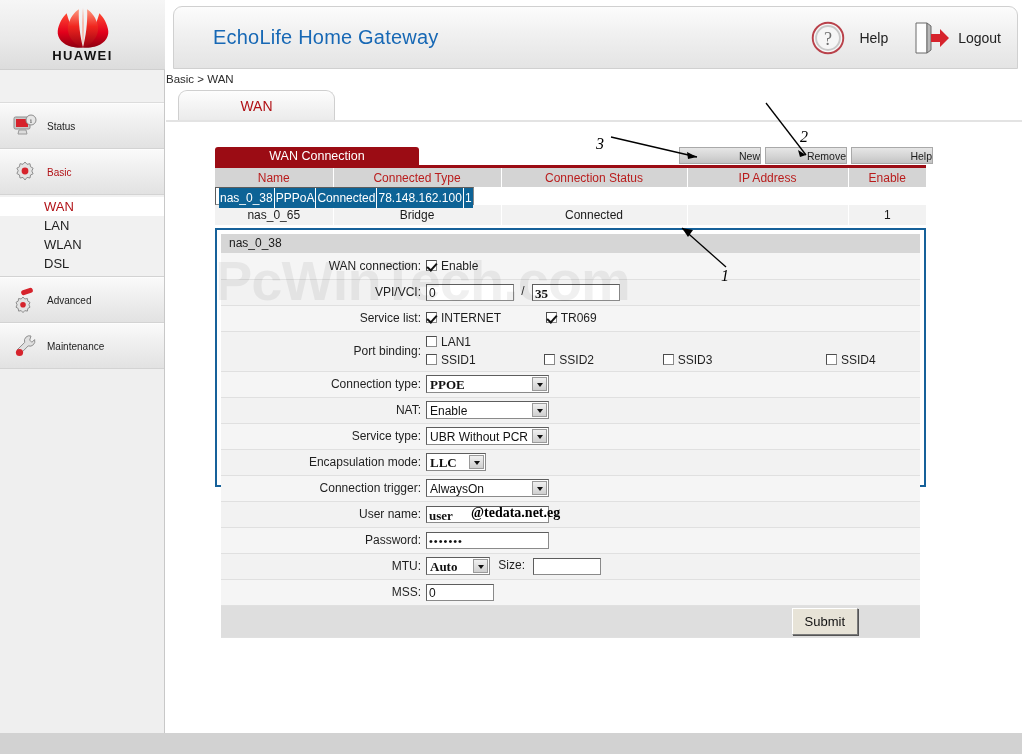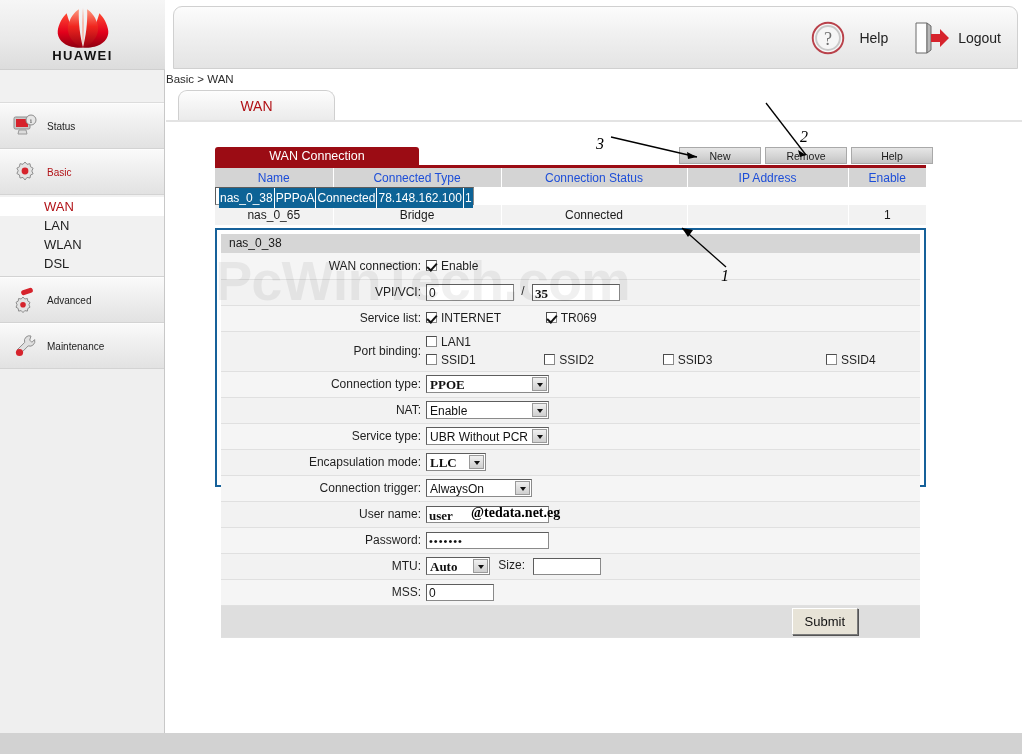--- a/index.html
+++ b/index.html
@@ -89,30 +89,30 @@
   .panel { position:absolute; left:49px; top:147px; width:711px; }
   .wct-head { position:relative; height:18px; width:711px; }
   .wct-title {
     position:absolute; left:0; top:0; width:204px; height:18px;
     background:#9b0c14; color:#ffffff; font-size:12.5px;
     line-height:18px; text-align:center;
     border-radius:3px 3px 0 0;
   }
   .wct-btnbar { position:absolute; left:464px; top:0; display:flex; gap:4px; }
   .gbtn {
-    width:82px; height:17px; line-height:16px; text-align:center;
+    width:82px; height:17px; line-height:16px; text-align:right;
     font-size:10.5px; color:#1c1c1c;
     background:linear-gradient(180deg,#e6e6e6 0%,#d5d5d5 52%,#c3c3c3 100%);
     border:1px solid #a9a9a9; cursor:pointer;
   }
   .redline { width:711px; height:3px; background:#9b0c14; }
 
   table.wct { width:711px; border-collapse:collapse; table-layout:fixed; }
   table.wct th {
-    background:#d4d4d4; font-weight:normal; font-size:12px; color:#1d4ed8;
+    background:#d4d4d4; font-weight:normal; font-size:12px; color:#b91c1c;
     height:19px; border-right:1px solid #ffffff; text-align:center;
   }
   table.wct td {
     height:20px; font-size:12px; text-align:center; color:#1a1a1a;
     border-right:1px solid #ffffff;
   }
   table.wct tr.sel td { background:#0d6396; color:#ffffff; }
   table.wct tr.alt td { background:#f2f2f2; }
   table.wct th:last-child, table.wct td:last-child { border-right:none; }
 
@@ -261,20 +261,21 @@
         <path d="M19 3a5 5 0 0 0-6.3 6.4L5 17l3.6 3.6 7.6-7.7A5 5 0 0 0 22.6 6.6l-2.7 2.7-2.2-2.2z" fill="#e0e0e0" stroke="#8e8e8e"></path>
         <circle cx="7.5" cy="19.5" r="3.6" fill="#d6232c"></circle>
       </svg>
       <span class="txt">Maintenance</span>
     </div>
   </div>
 
   <div id="main">
 
     <div class="topbar">
+      <div class="app-title">EchoLife Home Gateway</div>
       <div class="topbar-right">
         <svg class="help-ico" viewBox="0 0 44 44">
           <circle cx="22" cy="22" r="16" fill="#f6f6f6" stroke="#b9414a" stroke-width="2"></circle>
           <circle cx="22" cy="22" r="12.5" fill="none" stroke="#c9c9c9" stroke-width="2"></circle>
           <text x="22" y="29" font-size="19" text-anchor="middle" fill="#6f6f6f" font-family="Liberation Serif, serif">?</text>
         </svg>
         <span class="topbar-link" style="margin-left:10px;">Help</span>
         <svg class="logout-ico" viewBox="0 0 40 36">
           <path d="M6 3h11v30H6z" fill="#fdfdfd" stroke="#6b6b6b"></path>
           <path d="M17 3l4 3v24l-4 3z" fill="#b8b8b8" stroke="#6b6b6b"></path>
@@ -434,21 +435,21 @@
                 <span>LLC</span>
                 <span class="arrowbox"></span>
               </span>
             </td>
           </tr>
 
 
           <tr class="rowh">
             <td class="lab">Connection trigger:</td>
             <td class="val">
-              <span class="sel" style="width:106px">
+              <span class="sel" style="width:123px">
                 <span>AlwaysOn</span>
                 <span class="arrowbox"></span>
               </span>
             </td>
           </tr>
 
           <tr class="rowh">
             <td class="lab">User name:</td>
             <td class="val" style="position:relative">
               <span class="txtin monov" style="width:123px">user</span>

